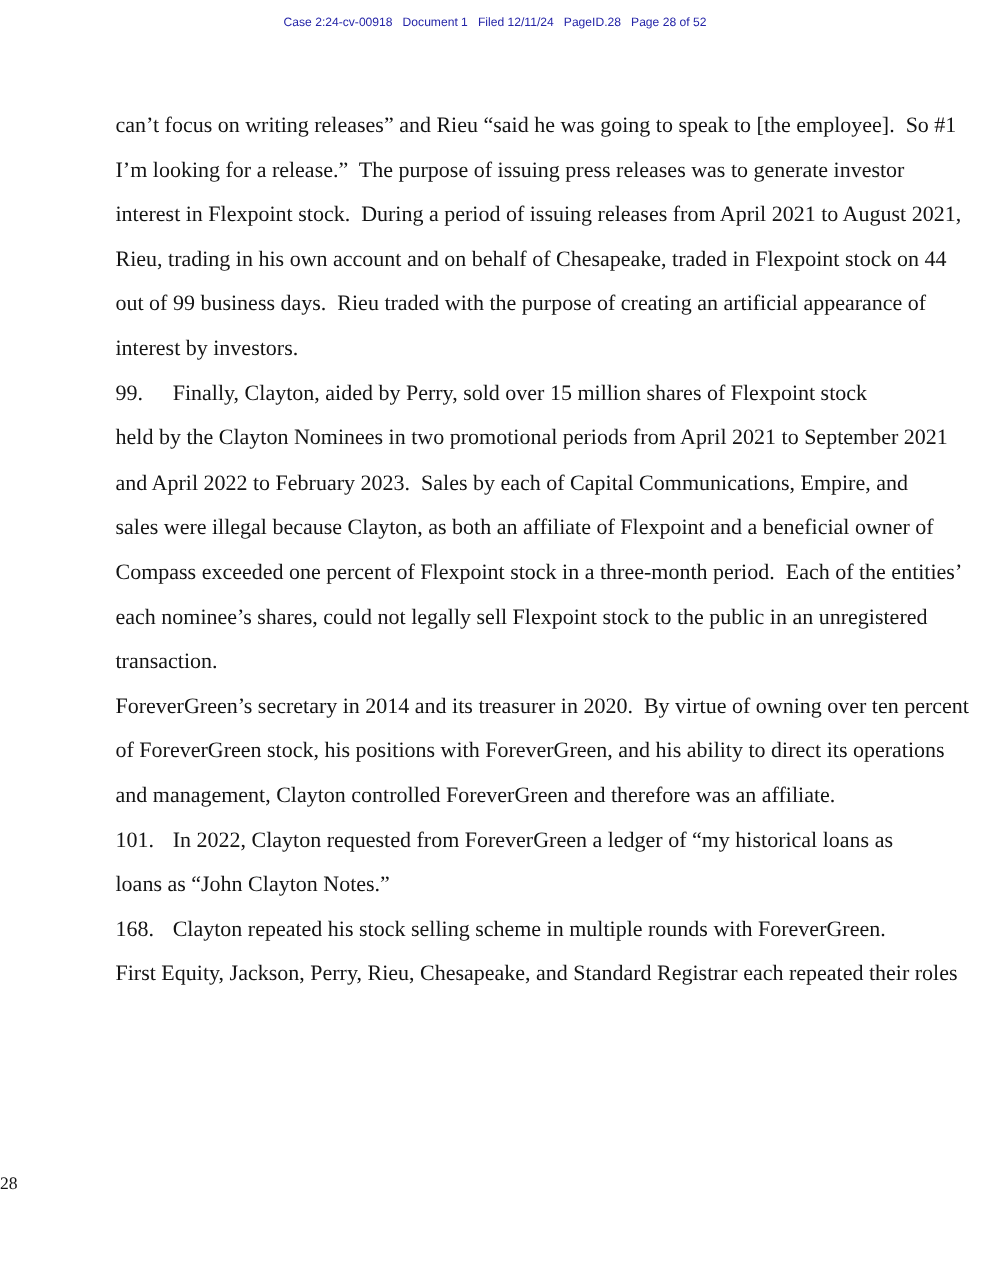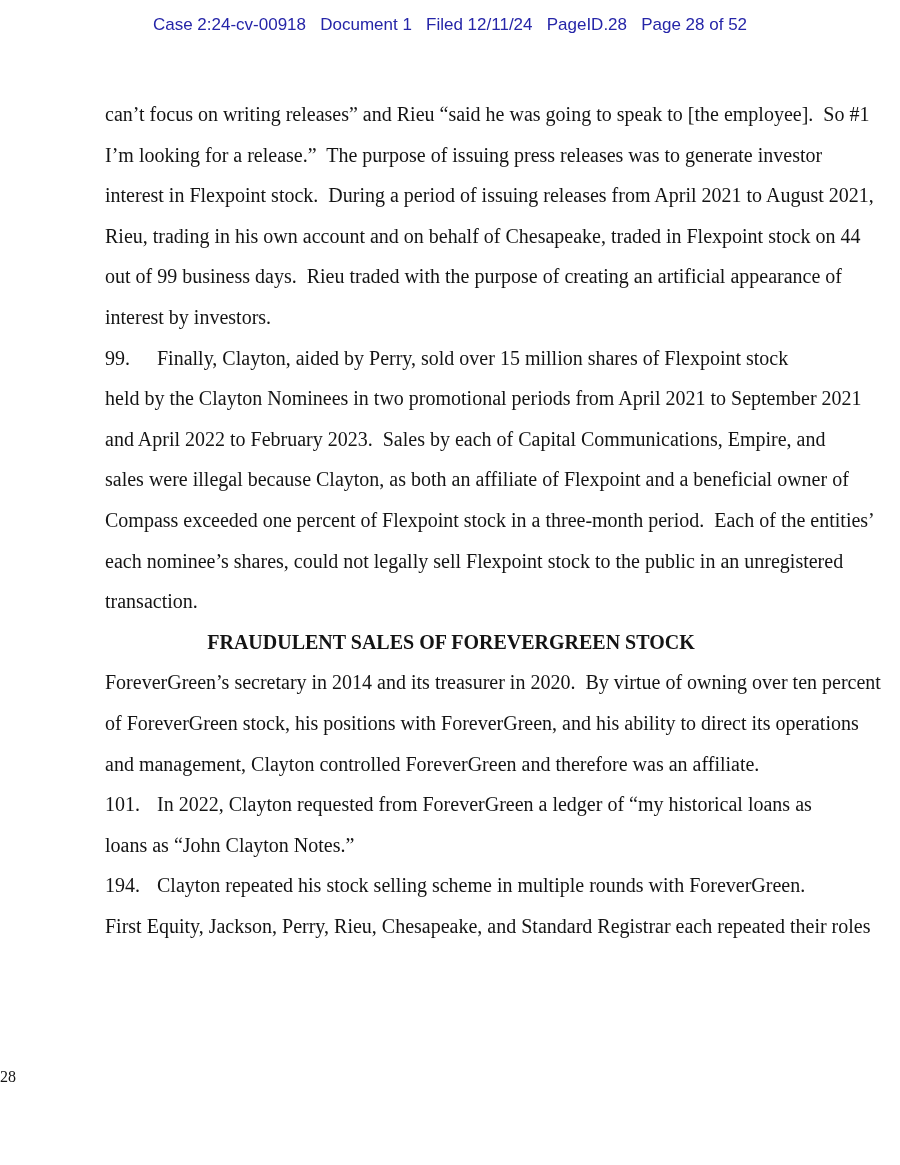--- a/index.html
+++ b/index.html
@@ -13,21 +13,21 @@
     height: 1165px;
     overflow: hidden;
   }
   .case-header {
     position: absolute;
     top: 15px;
     left: 0;
     right: 0;
     text-align: center;
     font-family: "Liberation Sans", sans-serif;
-    font-size: 17px;
+    font-size: 11px;
     color: #2525a8;
     white-space: pre;
   }
   .document-body {
     position: absolute;
     top: 94px;
     left: 105px;
     width: 692px;
   }
   .line {
@@ -70,23 +70,22 @@
     <div class="line">Rieu, trading in his own account and on behalf of Chesapeake, traded in Flexpoint stock on 44</div>
     <div class="line">out of 99 business days.  Rieu traded with the purpose of creating an artificial appearance of</div>
     <div class="line">interest by investors.</div>
     <div class="line"><span class="para-number">99.</span><span>Finally, Clayton, aided by Perry, sold over 15 million shares of Flexpoint stock</span></div>
     <div class="line">held by the Clayton Nominees in two promotional periods from April 2021 to September 2021</div>
     <div class="line">and April 2022 to February 2023.  Sales by each of Capital Communications, Empire, and</div>
     <div class="line">sales were illegal because Clayton, as both an affiliate of Flexpoint and a beneficial owner of</div>
     <div class="line">Compass exceeded one percent of Flexpoint stock in a three-month period.  Each of the entities’</div>
     <div class="line">each nominee’s shares, could not legally sell Flexpoint stock to the public in an unregistered</div>
     <div class="line">transaction.</div>
-    <div class="line heading">FRAUDULENT SALES OF FOREVERGREEN STOCK</div>
     <div class="line">ForeverGreen’s secretary in 2014 and its treasurer in 2020.  By virtue of owning over ten percent</div>
     <div class="line">of ForeverGreen stock, his positions with ForeverGreen, and his ability to direct its operations</div>
     <div class="line">and management, Clayton controlled ForeverGreen and therefore was an affiliate.</div>
     <div class="line"><span class="para-number">101.</span><span>In 2022, Clayton requested from ForeverGreen a ledger of “my historical loans as</span></div>
     <div class="line">loans as “John Clayton Notes.”</div>
-    <div class="line"><span class="para-number">194.</span><span>Clayton repeated his stock selling scheme in multiple rounds with ForeverGreen.</span></div>
+    <div class="line"><span class="para-number">168.</span><span>Clayton repeated his stock selling scheme in multiple rounds with ForeverGreen.</span></div>
     <div class="line">First Equity, Jackson, Perry, Rieu, Chesapeake, and Standard Registrar each repeated their roles</div>
   </div>
 
 <div class="page-footer">28</div>
 
 </body></html>

